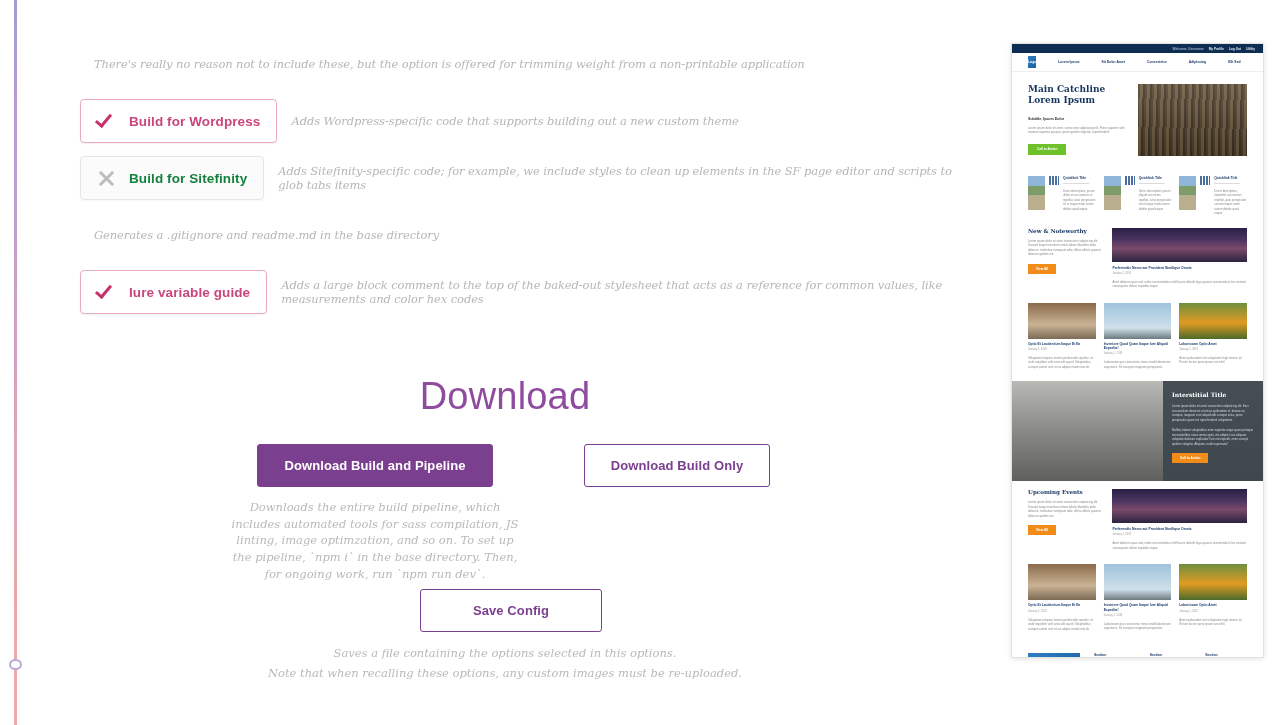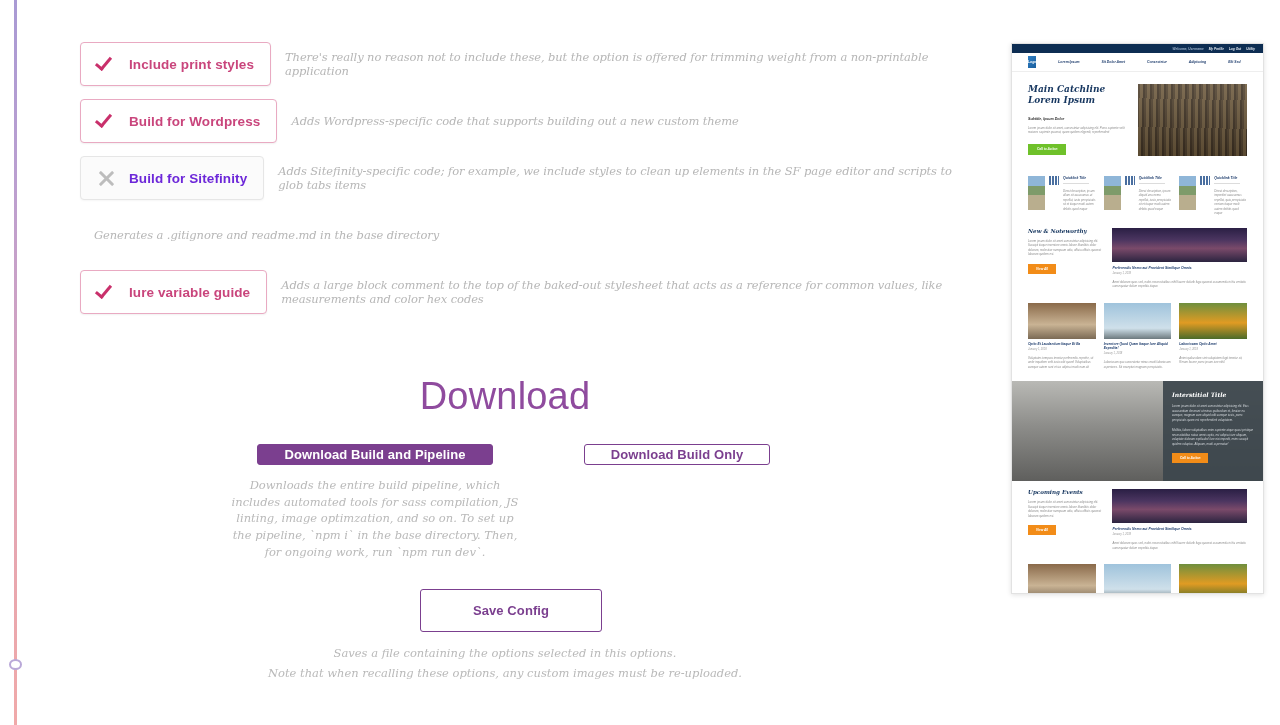--- a/index.html
+++ b/index.html
@@ -40,21 +40,21 @@
     position: relative; flex: 0 0 22px;
   }
   .toggle .label {
     font-size: 13.5px; font-weight: bold; color: #c9457c; letter-spacing: .1px;
   }
   .toggle.off {
     background: #fbfbfb;
     border-color: #e6e6e6;
     box-shadow: 0 1px 2px rgba(0,0,0,.04);
   }
-  .toggle.off .label { color: #6d28d9; }
+  .toggle.off .label { color: #15803d; }
 
   
   .check-mark {
     position: absolute; left: 4px; top: 1px;
     width: 9px; height: 16px;
     border: solid #c9306b; border-width: 0 3px 3px 0;
     transform: rotate(40deg);
   }
   .x-mark, .x-mark::after {
     position: absolute; left: 10px; top: 2px;
@@ -83,21 +83,21 @@
   }
 
   #dl-buttons { position: absolute; left: 0; top: 444px; width: 1010px; }
   .dl-col { position: absolute; top: 0; text-align: center; }
   #dl-col-pipeline { left: 230px; width: 290px; }
   #dl-col-only     { left: 528px; width: 298px; }
 
   .btn {
     display: inline-block;
     font-size: 13px; font-weight: bold;
-    padding: 2px 26px;
+    padding: 13px 26px;
     border-radius: 3px;
     cursor: pointer;
     letter-spacing: .1px;
   }
   .btn-primary { background: #7b3f8f; color: #ffffff; border: 1px solid #7b3f8f; }
   .btn-outline { background: #ffffff; color: #7b3f8f; border: 1px solid #7b3f8f; }
 
   .btn-caption {
     margin-top: 12px;
     font-family: "DejaVu Serif", serif;
@@ -115,27 +115,26 @@
     font-style: italic;
     font-size: 11.5px;
     color: #b9b9b9;
   }
   #save-note-1 { margin-top: 14px; }
   #save-note-2 { margin-top: 6px; }
 
   
   #preview {
     position: absolute; left: 1011px; top: 43px;
-    width: 253px; height: 551px;
+    width: 253px; height: 615px;
     background: #ffffff;
     border: 1px solid #e2e2e2;
     box-shadow: 0 1px 5px rgba(0,0,0,.12);
     overflow: hidden;
     font-size: 3px;
-    font-style: italic;
   }
   .pv-utility {
     height: 9px; background: #0d2d52;
     display: flex; align-items: center; justify-content: flex-end;
     padding-right: 8px; gap: 5px;
   }
   .pv-utility span { color: #9fb4cc; font-size: 3.2px; font-weight: bold; }
   .pv-utility span.bright { color: #e8eef5; }
 
   .pv-nav {
@@ -228,26 +227,20 @@
 </style>
 </head>
 <body>
 
 <div id="progress-rail"></div>
 <div id="progress-marker"></div>
 
 <div id="options">
 
   <div class="option-row">
-    <div class="toggle">
-      <span class="glyph">
-          <span class="check-mark"></span>
-        </span>
-      <span class="label">Include print styles</span>
-    </div>
     <div class="option-desc">There's really no reason not to include these, but the option is offered for trimming weight from a non-printable application</div>
   </div>
 
   <div class="option-row">
     <div class="toggle">
       <span class="glyph">
           <span class="check-mark"></span>
         </span>
       <span class="label">Build for Wordpress</span>
     </div>

